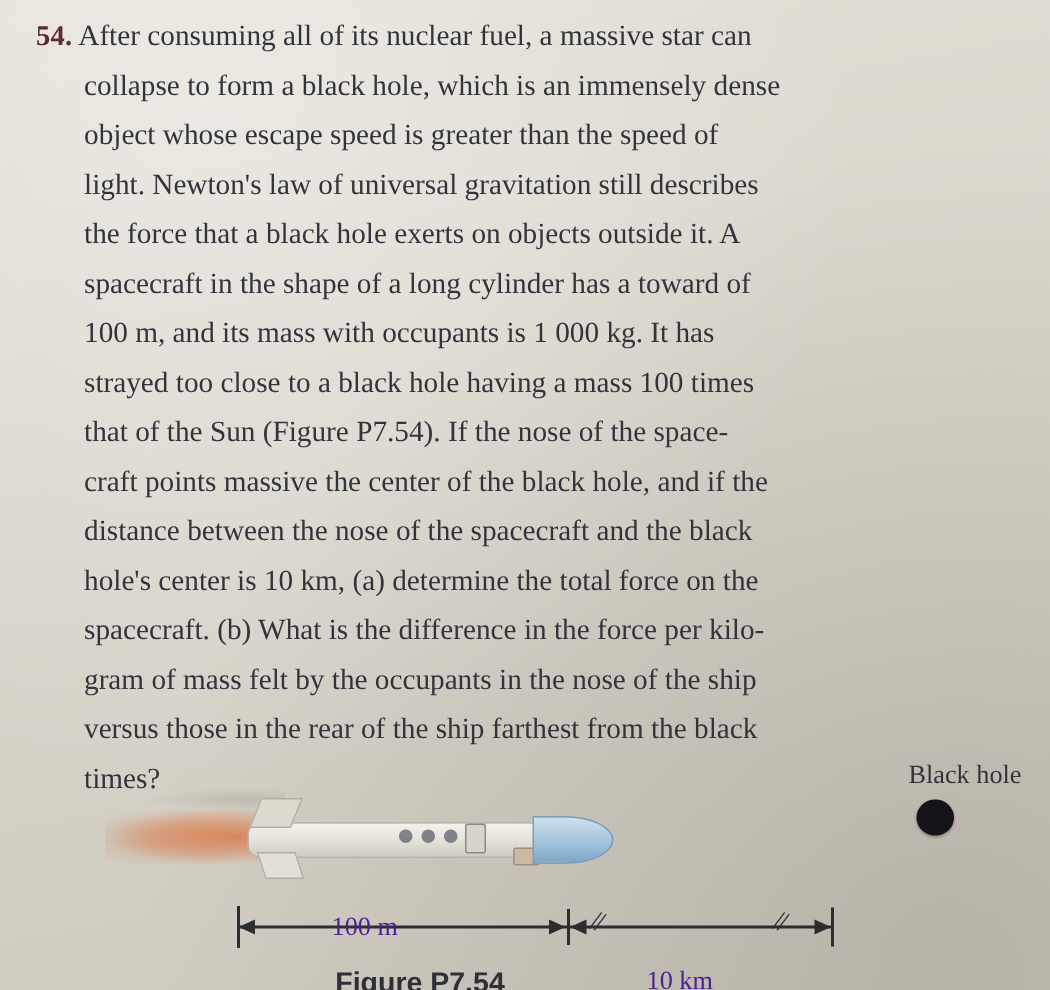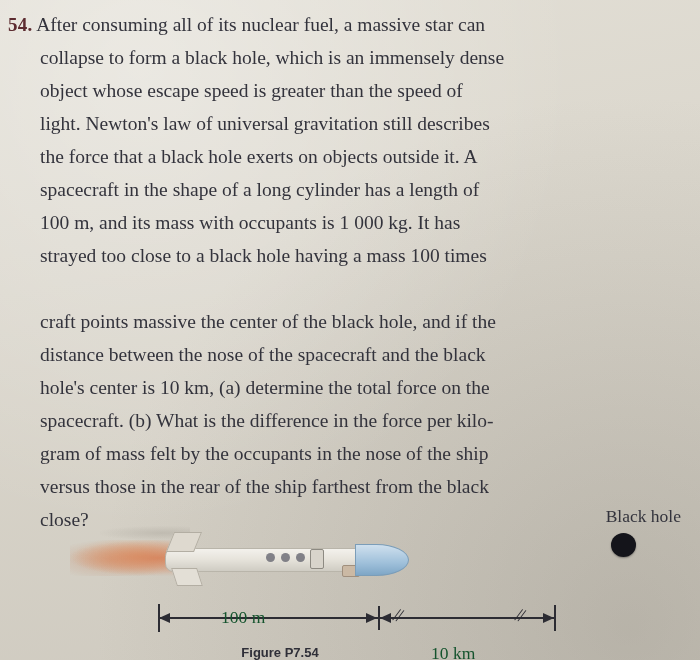--- a/index.html
+++ b/index.html
@@ -42,20 +42,21 @@
     font-size: 19px;
     letter-spacing: 0.2px;
   }
   .prob-text {
     font-size: 19.5px;
     line-height: 33px;
     text-align: justify;
     text-justify: inter-word;
     color: #33333c;
     text-indent: 0;
+    margin-left: 16px;
   }
   .body-block {
     padding-left: 32px;
     margin-top: -33px;
   }
   .u {
     text-decoration-thickness: 1px;
     text-underline-offset: 2px;
   }
   .figure {
@@ -212,21 +213,21 @@
     border-top: 5px solid transparent;
     border-bottom: 5px solid transparent;
   }
   .ah-left  { left: 9px;  top: 5px; border-right: 11px solid #2c2c33; }
   .ah-midL  { left: 216px; top: 5px; border-left: 11px solid #2c2c33; }
   .ah-midR  { left: 230px; top: 5px; border-right: 11px solid #2c2c33; }
   .ah-right { left: 393px; top: 5px; border-left: 11px solid #2c2c33; }
   .dimlabel {
     position: absolute;
     font-size: 17.5px;
-    color: #14532d;
+    color: #4c1d95;
     background: transparent;
     padding: 0 5px;
   }
   .label-100m { left: 66px; top: -1px; }
   .label-10km { left: 276px; top: -1px; margin-top: 36px; }
   .breakmark {
     position: absolute;
     font-size: 19px;
     color: #2c2c33;
     letter-spacing: -2px;
@@ -235,21 +236,21 @@
   .bm1 { left: 244px; top: -4px; }
   .bm2 { left: 366px; top: -4px; }
   .figcaption {
     position: absolute;
     left: 0;
     top: 145px;
     width: 560px;
     text-align: center;
     font-family: "Liberation Sans", sans-serif;
     font-weight: bold;
-    font-size: 13px;
+    font-size: 19px;
     color: #2f2f38;
     overflow: hidden;
     height: 15px;
   }
 </style>
 </head>
 <body>
 
 <div class="paper-shade"></div>
 
@@ -259,31 +260,31 @@
     <div class="prob-text">
       <span class="prob-num">54.</span>
       <span>After consuming all of its nuclear fuel, a massive star can</span>
     </div>
     <div class="body-block" style="margin-top:0;">
       <div class="prob-text" style="text-align:justify;">
         <span>collapse to form a black hole, which is an immensely dense</span><br>
         <span>object whose escape speed is greater than the speed of</span><br>
         <span>light. Newton's law of universal gravitation still describes</span><br>
         <span>the force that a black hole exerts on objects outside it. A</span><br>
-        <span>spacecraft in the shape of a long cylinder has a length of</span><br>
+        <span>spacecraft in the shape of a long cylinder has a toward of</span><br>
         <span class="u">100 m, and its mass with occupants is 1 000 kg. It has</span><br>
         <span>strayed too close to a black hole having a mass 100 times</span><br>
-        <br>
+        <span>that of the Sun (Figure P7.54). If the nose of the space-</span><br>
         <span>craft points massive the center of the black hole, and if the</span><br>
         <span>distance between the nose of the spacecraft and the black</span><br>
         <span>hole's center is 10 km, (a) determine the total force on the</span><br>
         <span>spacecraft. (b) What is the difference in the force per kilo-</span><br>
         <span>gram of mass felt by the occupants in the nose of the ship</span><br>
         <span>versus those in the rear of the ship farthest from the black</span><br>
-        <span>close?</span>
+        <span>times?</span>
       </div>
     </div>
   </div>
 
   <div class="figure">
 
     <div class="blackhole-label">Black hole</div>
     <div class="blackhole-dot"></div>
 
     <div class="craft">

